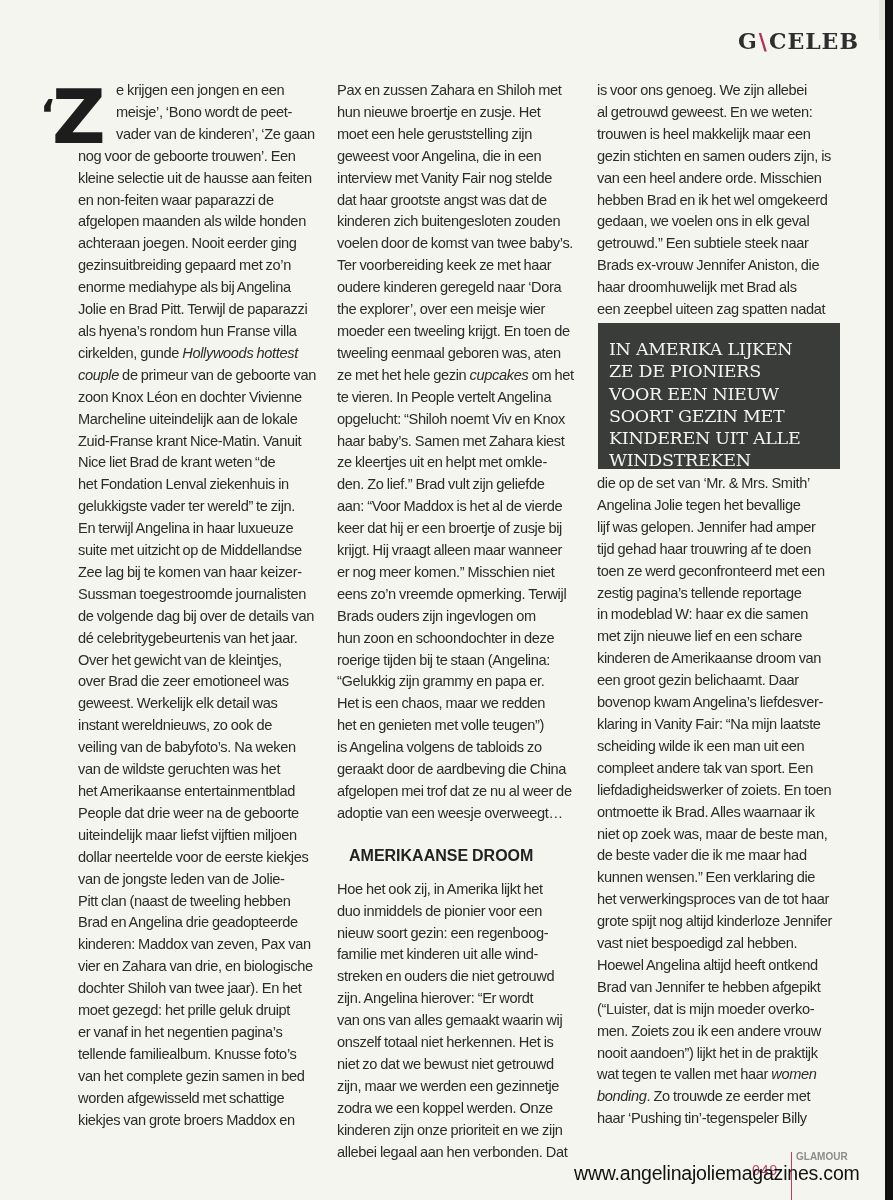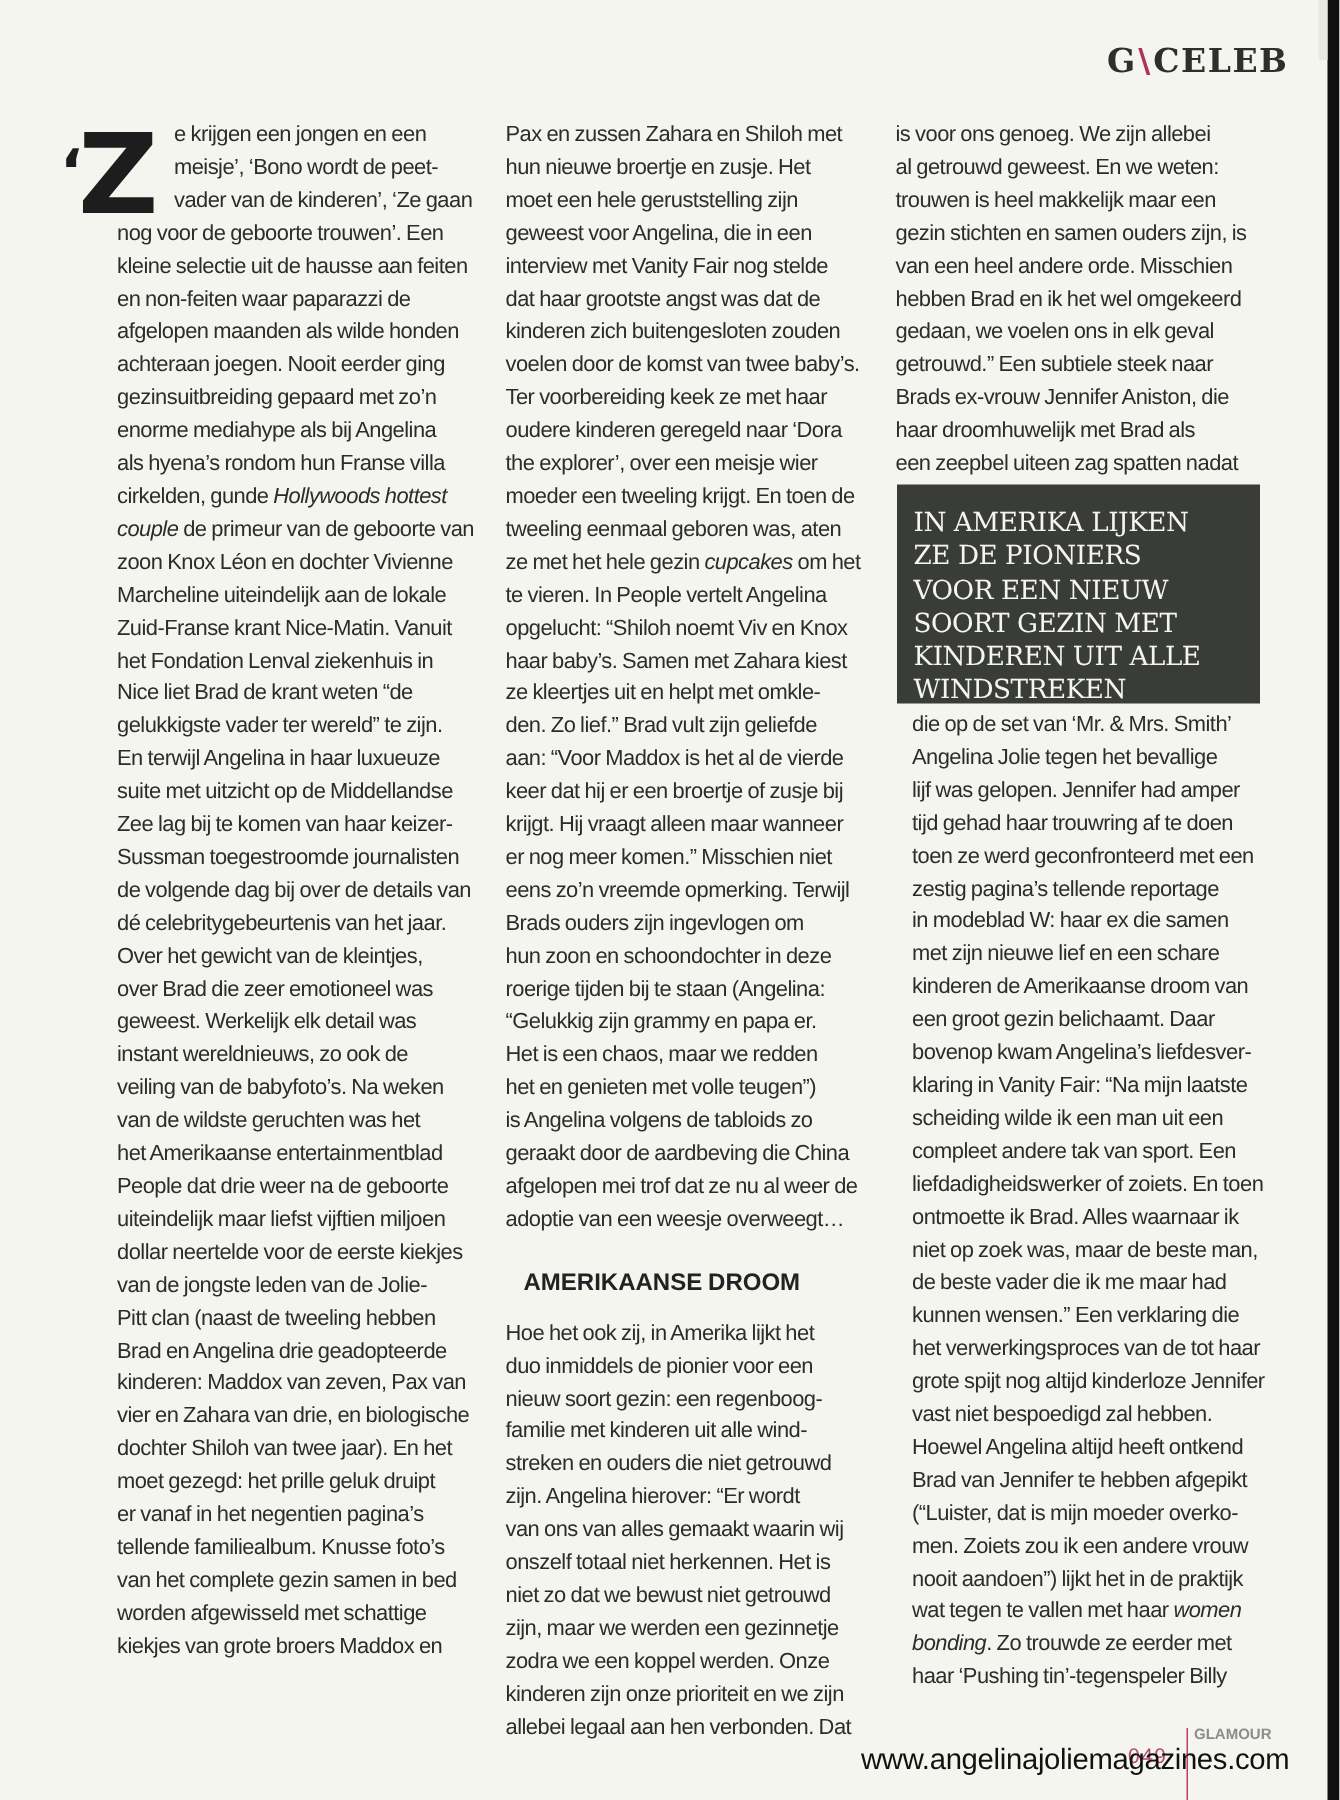--- a/index.html
+++ b/index.html
@@ -108,21 +108,20 @@
     .col-3-lower {
       position: absolute;
       left: 597px;
       top: 473px;
       width: 248px;
       font-size: 14.6px;
       line-height: 21.9px;
       color: #2c2c2c;
       letter-spacing: -0.35px;
       word-spacing: -0.5px;
-      margin-left: 11px;
     }
     .footer-rule {
       position: absolute;
       left: 791px;
       top: 1152px;
       width: 1px;
       height: 48px;
       background: #c03a6c;
     }
     .page-number {
@@ -170,28 +169,29 @@
     <span class="line indent">e krijgen een jongen en een</span>
     <span class="line indent">meisje’, ‘Bono wordt de peet-</span>
     <span class="line indent">vader van de kinderen’, ‘Ze gaan</span>
     <span class="line">nog voor de geboorte trouwen’. Een</span>
     <span class="line">kleine selectie uit de hausse aan feiten</span>
     <span class="line">en non-feiten waar paparazzi de</span>
     <span class="line">afgelopen maanden als wilde honden</span>
     <span class="line">achteraan joegen. Nooit eerder ging</span>
     <span class="line">gezinsuitbreiding gepaard met zo’n</span>
     <span class="line">enorme mediahype als bij Angelina</span>
+    <span class="line">Jolie en Brad Pitt. Terwijl de paparazzi</span>
     <span class="line">als hyena’s rondom hun Franse villa</span>
     <span class="line">cirkelden, gunde <em>Hollywoods hottest</em></span>
     <span class="line"><em>couple</em> de primeur van de geboorte van</span>
     <span class="line">zoon Knox Léon en dochter Vivienne</span>
     <span class="line">Marcheline uiteindelijk aan de lokale</span>
     <span class="line">Zuid-Franse krant Nice-Matin. Vanuit</span>
+    <span class="line">Nice liet Brad de krant weten “de</span>
     <span class="line">het Fondation Lenval ziekenhuis in</span>
-    <span class="line">Nice liet Brad de krant weten “de</span>
     <span class="line">gelukkigste vader ter wereld” te zijn.</span>
     <span class="line">En terwijl Angelina in haar luxueuze</span>
     <span class="line">suite met uitzicht op de Middellandse</span>
     <span class="line">Zee lag bij te komen van haar keizer-</span>
     <span class="line">Sussman toegestroomde journalisten</span>
     <span class="line">de volgende dag bij over de details van</span>
     <span class="line">dé celebritygebeurtenis van het jaar.</span>
     <span class="line">Over het gewicht van de kleintjes,</span>
     <span class="line">over Brad die zeer emotioneel was</span>
     <span class="line">geweest. Werkelijk elk detail was</span>

